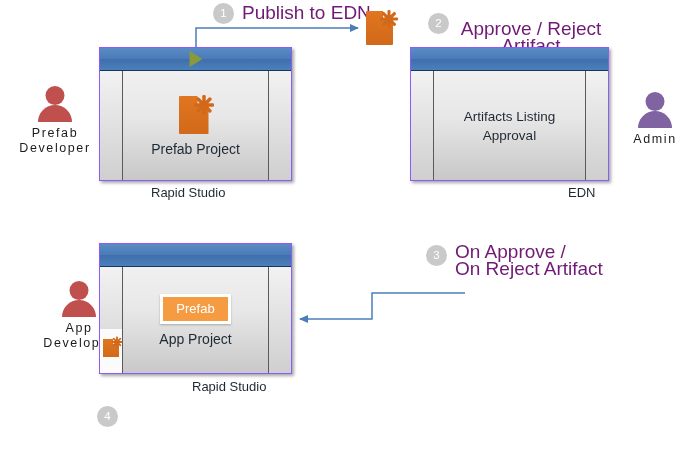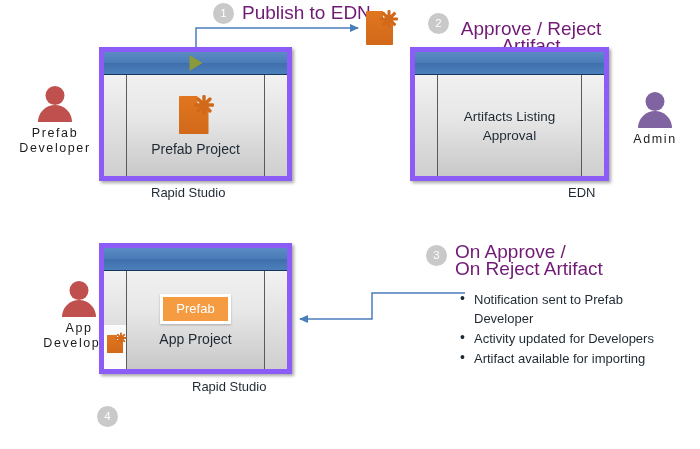--- a/index.html
+++ b/index.html
@@ -15,21 +15,21 @@
     width: 700px;
     height: 449px;
     background: #ffffff;
     overflow: hidden;
   }
 
   
   .window {
     position: absolute;
     box-sizing: border-box;
-    border: 5px solid #8b5cf6;
+    border: 1px solid #8b5cf6;
     background: #e5e5e5;
     box-shadow: 2px 2px 3px rgba(0,0,0,.35);
   }
   .win-title {
     position: relative;
     height: 22px;
     background: linear-gradient(to bottom, #5a8bc4 0%, #4a7cb8 48%, #3f6fac 52%, #4b80bb 100%);
     border-bottom: 1px solid #16365c;
   }
   .win-body {
@@ -321,25 +321,20 @@
   </div>
 
   
   <div class="badge" style="left:426px; top:245px;">3</div>
   <div class="step-text" style="left:455px; top:243px;">
     <div>On Approve /</div>
     <div>On Reject Artifact</div>
   </div>
 
   
-  <ul class="bullets" style="left:458px; top:290px; width:225px;">
-    <li>Notification sent to Prefab Developer</li>
-    <li>Activity updated for Developers</li>
-    <li>Artifact available for importing</li>
-  </ul>
 
   
   <div class="person" style="left:14px; top:279px; width:82px;margin-left:24px;">
     <div class="glyph">
       <div class="head" style="background:#c0504d;"></div>
       <div class="body" style="background:#c0504d;"></div>
     </div>
     <div class="label">App</div>
     <div class="label">Developer</div>
   </div>

